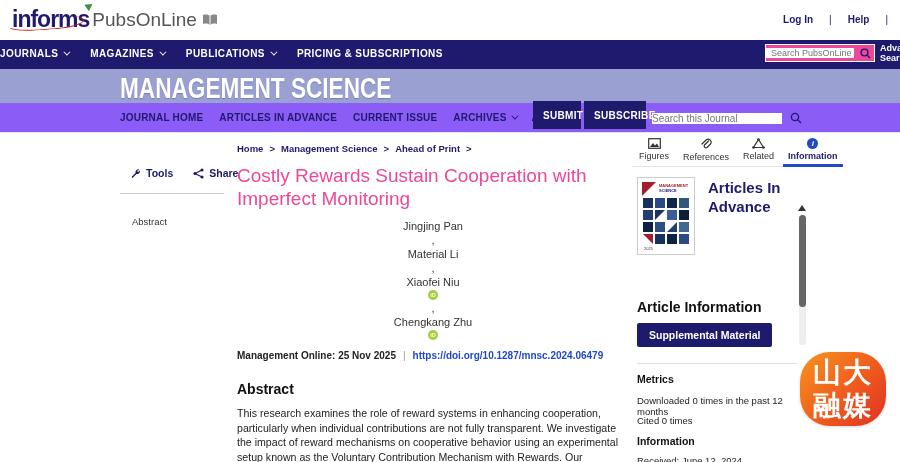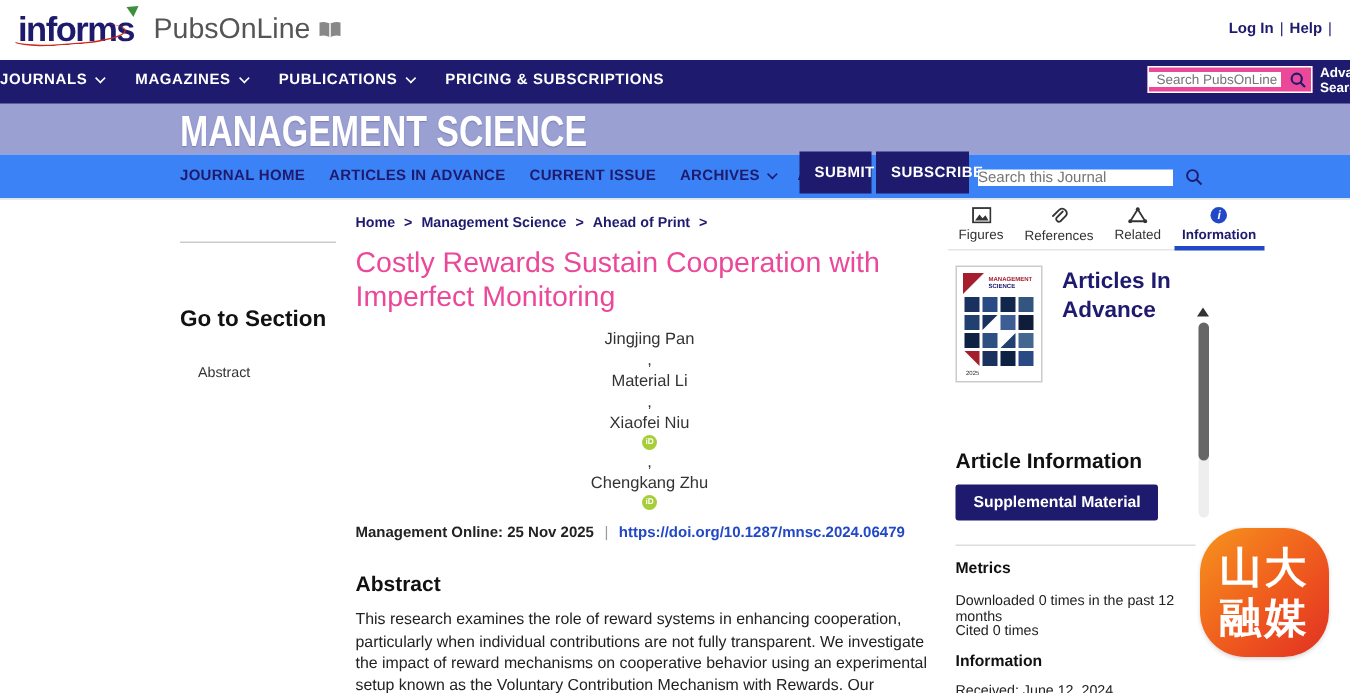--- a/index.html
+++ b/index.html
@@ -8,43 +8,43 @@
   .page { position:relative; width:900px; height:462px; overflow:hidden; background:#fff; }
 
   
   .utility-bar { position:absolute; top:0; left:0; width:900px; height:40px; background:#fff; }
   .logo { position:absolute; left:12px; top:6px; display:flex; align-items:center; cursor:pointer; }
   .logo-informs { font-size:23px; font-weight:bold; color:#1e1a6d; letter-spacing:-1px; position:relative; }
   .logo-swoosh { position:absolute; left:-6px; top:10px; width:78px; height:14px; border:1.6px solid #c8281e;
     border-top:none; border-radius:50%/60%; border-left-color:transparent; transform:rotate(-4deg); pointer-events:none; }
   .logo-arrow { position:absolute; right:-4px; top:-4px; width:0; height:0; border-left:7px solid #3d8f3d;
     border-top:4px solid transparent; border-bottom:4px solid transparent; transform:rotate(-35deg); }
-  .logo-pubs { font-size:19px; color:#555; margin-left:13px; }
+  .logo-pubs { font-size:19px; color:#555; margin-left:3px; }
   .logo-book { margin-left:5px; color:#777; }
-  .utility-links { position:absolute; right:12px; top:14px; font-size:10px; font-weight:bold; color:#1e1a6d; display:flex; gap:4px; align-items:center;margin-left:48px; }
+  .utility-links { position:absolute; right:12px; top:14px; font-size:10px; font-weight:bold; color:#1e1a6d; display:flex; gap:16px; align-items:center;margin-left:48px; }
   .utility-links .sep { color:#1e1a6d; font-weight:normal; }
   .utility-links span[data-interactable="true"] { cursor:pointer; }
 
   
   .main-nav { position:absolute; top:40px; left:0; width:900px; height:26px; background:#1e1a6d; display:flex; align-items:center; }
   .main-nav-items { display:flex; gap:22px; }
   .main-nav-item { color:#fff; font-size:10px; font-weight:bold; letter-spacing:.4px; display:flex; align-items:center; gap:5px; cursor:pointer; white-space:nowrap; }
   .chev { width:5px; height:5px; border-right:1.5px solid currentColor; border-bottom:1.5px solid currentColor; transform:rotate(45deg) translateY(-2px); display:inline-block; }
   .nav-search { position:absolute; left:765px; top:4px; width:110px; height:18px; background:#ec4899; border:1px solid #fff; display:flex; align-items:center; }
   .nav-search input { border:none; outline:none; width:88px; font-size:9px; padding-left:5px; color:#333; font-family:"Liberation Sans",sans-serif; }
   .nav-search .mag { margin-left:auto; margin-right:3px; }
   .adv-search { position:absolute; left:880px; top:3px; width:44px; color:#fff; font-size:9px; font-weight:bold; line-height:10px; cursor:pointer; }
 
   
   .banner { position:absolute; top:66px; left:0; width:900px; height:37px; background:#9aa0d2; border-top:3px solid #1e1a6d; }
   .banner-title { position:absolute; left:120px; top:3px; color:#fff; font-size:29px; font-weight:bold; letter-spacing:0px;
     transform:scaleX(.78); transform-origin:left center; white-space:nowrap; text-shadow:0 1px 1px rgba(60,60,120,.35); }
 
   
-  .journal-nav { position:absolute; top:103px; left:0; width:900px; height:30px; background:#3b82f6; border-bottom:1px solid #e3e3e3; display:flex; align-items:center; }
+  .journal-nav { position:absolute; top:103px; left:0; width:900px; height:30px; background:#8b5cf6; border-bottom:1px solid #e3e3e3; display:flex; align-items:center; }
   .journal-nav-items { display:flex; gap:16px; padding-left:120px; }
   .journal-nav-item { color:#1e1a6d; font-size:10px; font-weight:bold; letter-spacing:.2px; display:flex; align-items:center; gap:4px; cursor:pointer; white-space:nowrap; }
   .jbtn { height:28px; margin-top:-5px; background:#1e1a6d; color:#fff; border:none; font-size:10px; font-weight:bold;
     font-family:"Liberation Sans",sans-serif; padding:1px 10px; cursor:pointer; letter-spacing:.3px; }
   .jbtn.submit { position:absolute; left:533px; width:48px; }
   .jbtn.subscribe { position:absolute; left:584px; width:62px; }
   .journal-search { position:absolute; left:652px; top:0; width:160px; height:30px; display:flex; align-items:center; }
   .journal-search input { border:none; outline:none; font-size:10px; color:#333; width:130px; font-family:"Liberation Sans",sans-serif; }
 
   
@@ -99,21 +99,21 @@
   .info-h { position:absolute; left:5px; top:268px; font-size:10.5px; font-weight:bold; color:#111; }
   .rec-line { position:absolute; left:5px; top:288px; font-size:9.5px; color:#222; }
 
   
   .panel-scrollbar { position:absolute; left:166px; top:38px; width:9px; height:142px; }
   .sb-up { width:0; height:0; margin-left:0px; border-left:4.5px solid transparent; border-right:4.5px solid transparent; border-bottom:6px solid #333; cursor:pointer; }
   .sb-track { position:absolute; top:10px; left:1px; width:7px; height:130px; background:#eee; border-radius:4px; }
   .sb-thumb { position:absolute; top:0; left:0; width:7px; height:92px; background:#666; border-radius:4px; cursor:grab; }
 
   
-  .watermark { position:absolute; left:800px; top:219px; width:86px; height:86px; border-radius:30px;
+  .watermark { position:absolute; left:800px; top:219px; width:86px; height:74px; border-radius:30px;
     background:linear-gradient(135deg,#f7941d 0%,#ef5a1e 55%,#e03022 100%); display:flex; flex-direction:column;
     align-items:center; justify-content:center; color:#fff; font-weight:bold; font-size:28px; line-height:33px;
     letter-spacing:2px; text-align:center; box-shadow:0 1px 3px rgba(0,0,0,.15); }
 
   svg { display:block; }
 </style>
 </head>
 <body>
 
 <div class="page" data-interactable="false">
@@ -204,22 +204,44 @@
             <circle cx="5" cy="5" r="3.6" fill="none" stroke="#1e1a6d" stroke-width="1.3"></circle>
             <line x1="7.6" y1="7.6" x2="11" y2="11" stroke="#1e1a6d" stroke-width="1.3"></line>
           </svg>
       </span>
     </div>
   </div>
 
   <div class="content" data-interactable="false">
 
     <div class="left-rail" data-interactable="false">
+      <div class="tools-share" data-interactable="false">
+        <span class="ts-item" data-interactable="true">
+          <span data-interactable="false">
+            <svg width="11" height="11" viewBox="0 0 11 11">
+                <path d="M9.5 1.5 A3 3 0 0 0 5.5 5 L1.5 9 L2.5 10 L6.5 6 A3 3 0 0 0 10 2.5 L8 4 L7 3 Z" fill="#1e1a6d"></path>
+              </svg>
+          </span>
+          <span>Tools</span>
+        </span>
+        <span class="ts-div" data-interactable="false"></span>
+        <span class="ts-item" data-interactable="true">
+          <span data-interactable="false">
+            <svg width="11" height="11" viewBox="0 0 11 11">
+                <circle cx="9" cy="2" r="1.6" fill="#1e1a6d"></circle>
+                <circle cx="2" cy="5.5" r="1.6" fill="#1e1a6d"></circle>
+                <circle cx="9" cy="9" r="1.6" fill="#1e1a6d"></circle>
+                <line x1="2" y1="5.5" x2="9" y2="2" stroke="#1e1a6d" stroke-width="1.1"></line>
+                <line x1="2" y1="5.5" x2="9" y2="9" stroke="#1e1a6d" stroke-width="1.1"></line>
+              </svg>
+          </span>
+          <span>Share</span>
+        </span>
+      </div>
       <hr class="left-hr" data-interactable="false">
-      <div class="goto" data-interactable="false">Go to Section</div>
       <div class="goto-link" data-interactable="true">Abstract</div>
     </div>
 
     <div class="center-col" data-interactable="false">
       <div class="breadcrumb" data-interactable="false">
         <span class="crumb" data-interactable="true">Home</span>
         <span class="bsep" data-interactable="false">&gt;</span>
         <span class="crumb" data-interactable="true">Management Science</span>
         <span class="bsep" data-interactable="false">&gt;</span>
         <span class="crumb" data-interactable="true">Ahead of Print</span>

